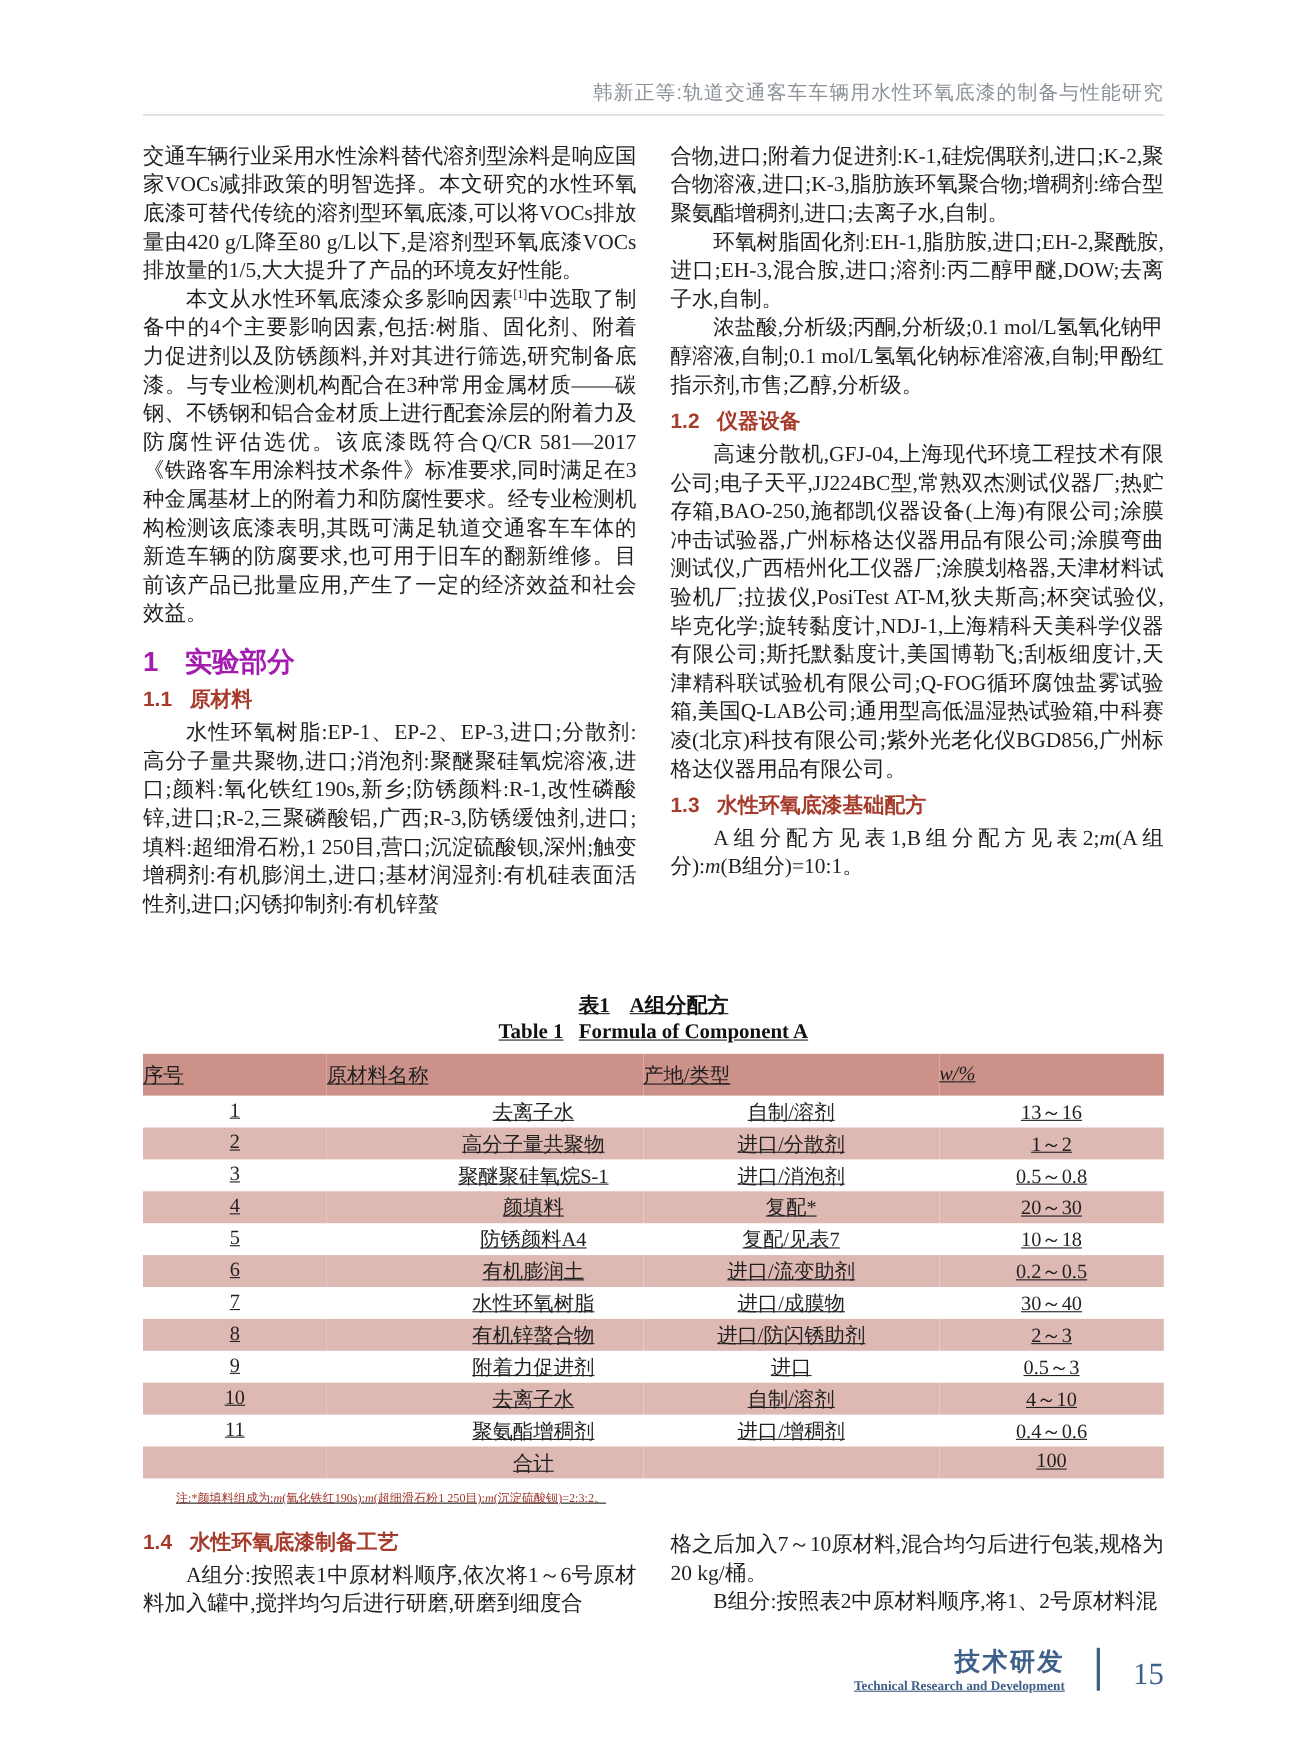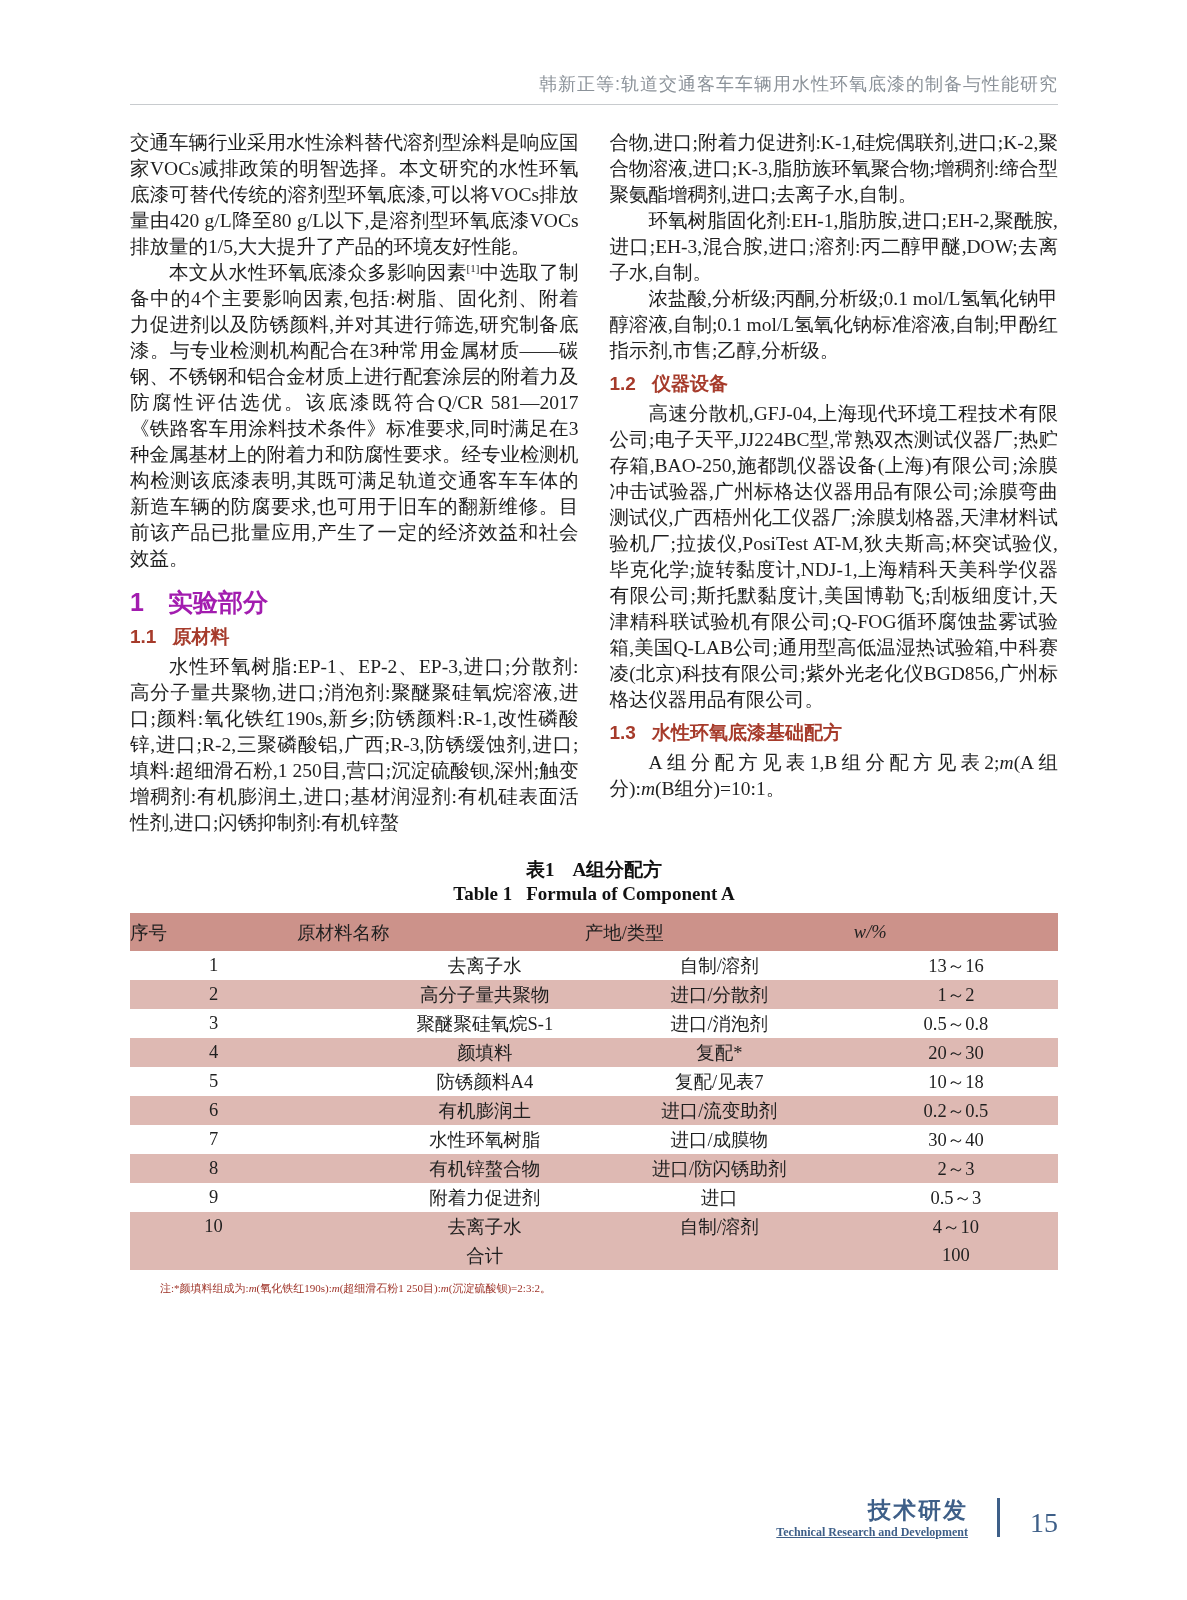--- a/index.html
+++ b/index.html
@@ -17,21 +17,21 @@
   .bp{margin:0;font-size:19.5px;line-height:26px;text-align:justify;text-justify:inter-ideograph;overflow-wrap:break-word;}
   .indent{text-indent:2em;}
   sup{font-size:11px;vertical-align:super;line-height:0;}
   h1{margin:16px 0 6px 0;font-family:"Liberation Sans","DejaVu Sans",sans-serif;
      font-size:25px;font-weight:700;color:#a21caf;line-height:1.15;}
   h1 .hnum{margin-right:24px;}
   h2{margin:9px 0 5px 0;font-family:"Liberation Sans","DejaVu Sans",sans-serif;
      font-size:19px;font-weight:700;color:#a63b2b;line-height:1.2;}
   h2 .hnum2{margin-right:16px;}
   
-  .table-block{position:absolute;top:858px;left:130px;width:928px;}
+  .table-block{position:absolute;top:903px;left:130px;width:928px;text-decoration:underline;}
   .tbl-title-zh{text-align:center;font-size:19px;font-weight:700;line-height:24px;color:#111;}
   .tbl-title-zh .tgap{margin-left:18px;}
   .tbl-title-en{text-align:center;font-size:19px;font-weight:700;line-height:24px;color:#111;}
   .tbl-title-en .tgap{margin-left:14px;}
   table{width:100%;border-collapse:collapse;margin-top:7px;font-size:18.5px;color:#1f1f1f;}
   thead th{height:38px;background:#cc928a;font-weight:400;text-align:left;padding:0;}
   tbody td{height:29px;text-align:center;padding:0;}
   tbody tr.alt{background:#deb9b3;}
   .c0{width:18%;}
   .c1{width:31%;}
@@ -144,31 +144,47 @@
             <td class="c1">附着力促进剂</td>
             <td class="c2">进口</td>
             <td class="c3">0.5～3</td>
           </tr>
           <tr class="alt">
             <td class="c0">10</td>
             <td class="c1">去离子水</td>
             <td class="c2">自制/溶剂</td>
             <td class="c3">4～10</td>
           </tr>
+          <tr>
+            <td class="c0">11</td>
+            <td class="c1">聚氨酯增稠剂</td>
+            <td class="c2">进口/增稠剂</td>
+            <td class="c3">0.4～0.6</td>
+          </tr>
           <tr class="alt">
             <td class="c0"></td>
             <td class="c1">合计</td>
             <td class="c2"></td>
             <td class="c3">100</td>
           </tr>
         </tbody>
     </table>
     <div class="tbl-note"><span>注:*颜填料组成为:</span><i>m</i><span>(氧化铁红190s):</span><i>m</i><span>(超细滑石粉1 250目):</span><i>m</i><span>(沉淀硫酸钡)=2:3:2。</span></div>
   </div>
 
+  <div class="cols bottom-cols">
+    <div class="col">
+      <h2 style="margin-top:0;"><span class="hnum2">1.4</span><span>水性环氧底漆制备工艺</span></h2>
+      <p class="bp indent">A组分:按照表1中原材料顺序,依次将1～6号原材料加入罐中,搅拌均匀后进行研磨,研磨到细度合</p>
+    </div>
+    <div class="col">
+      <p class="bp">格之后加入7～10原材料,混合均匀后进行包装,规格为20 kg/桶。</p>
+      <p class="bp indent">B组分:按照表2中原材料顺序,将1、2号原材料混</p>
+    </div>
+  </div>
 
   <div class="footer">
     <div class="footer-labels">
       <div class="footer-zh">技术研发</div>
       <div class="footer-en">Technical Research and Development</div>
     </div>
     <div class="footer-bar"></div>
     <div class="footer-page">15</div>
   </div>
 

